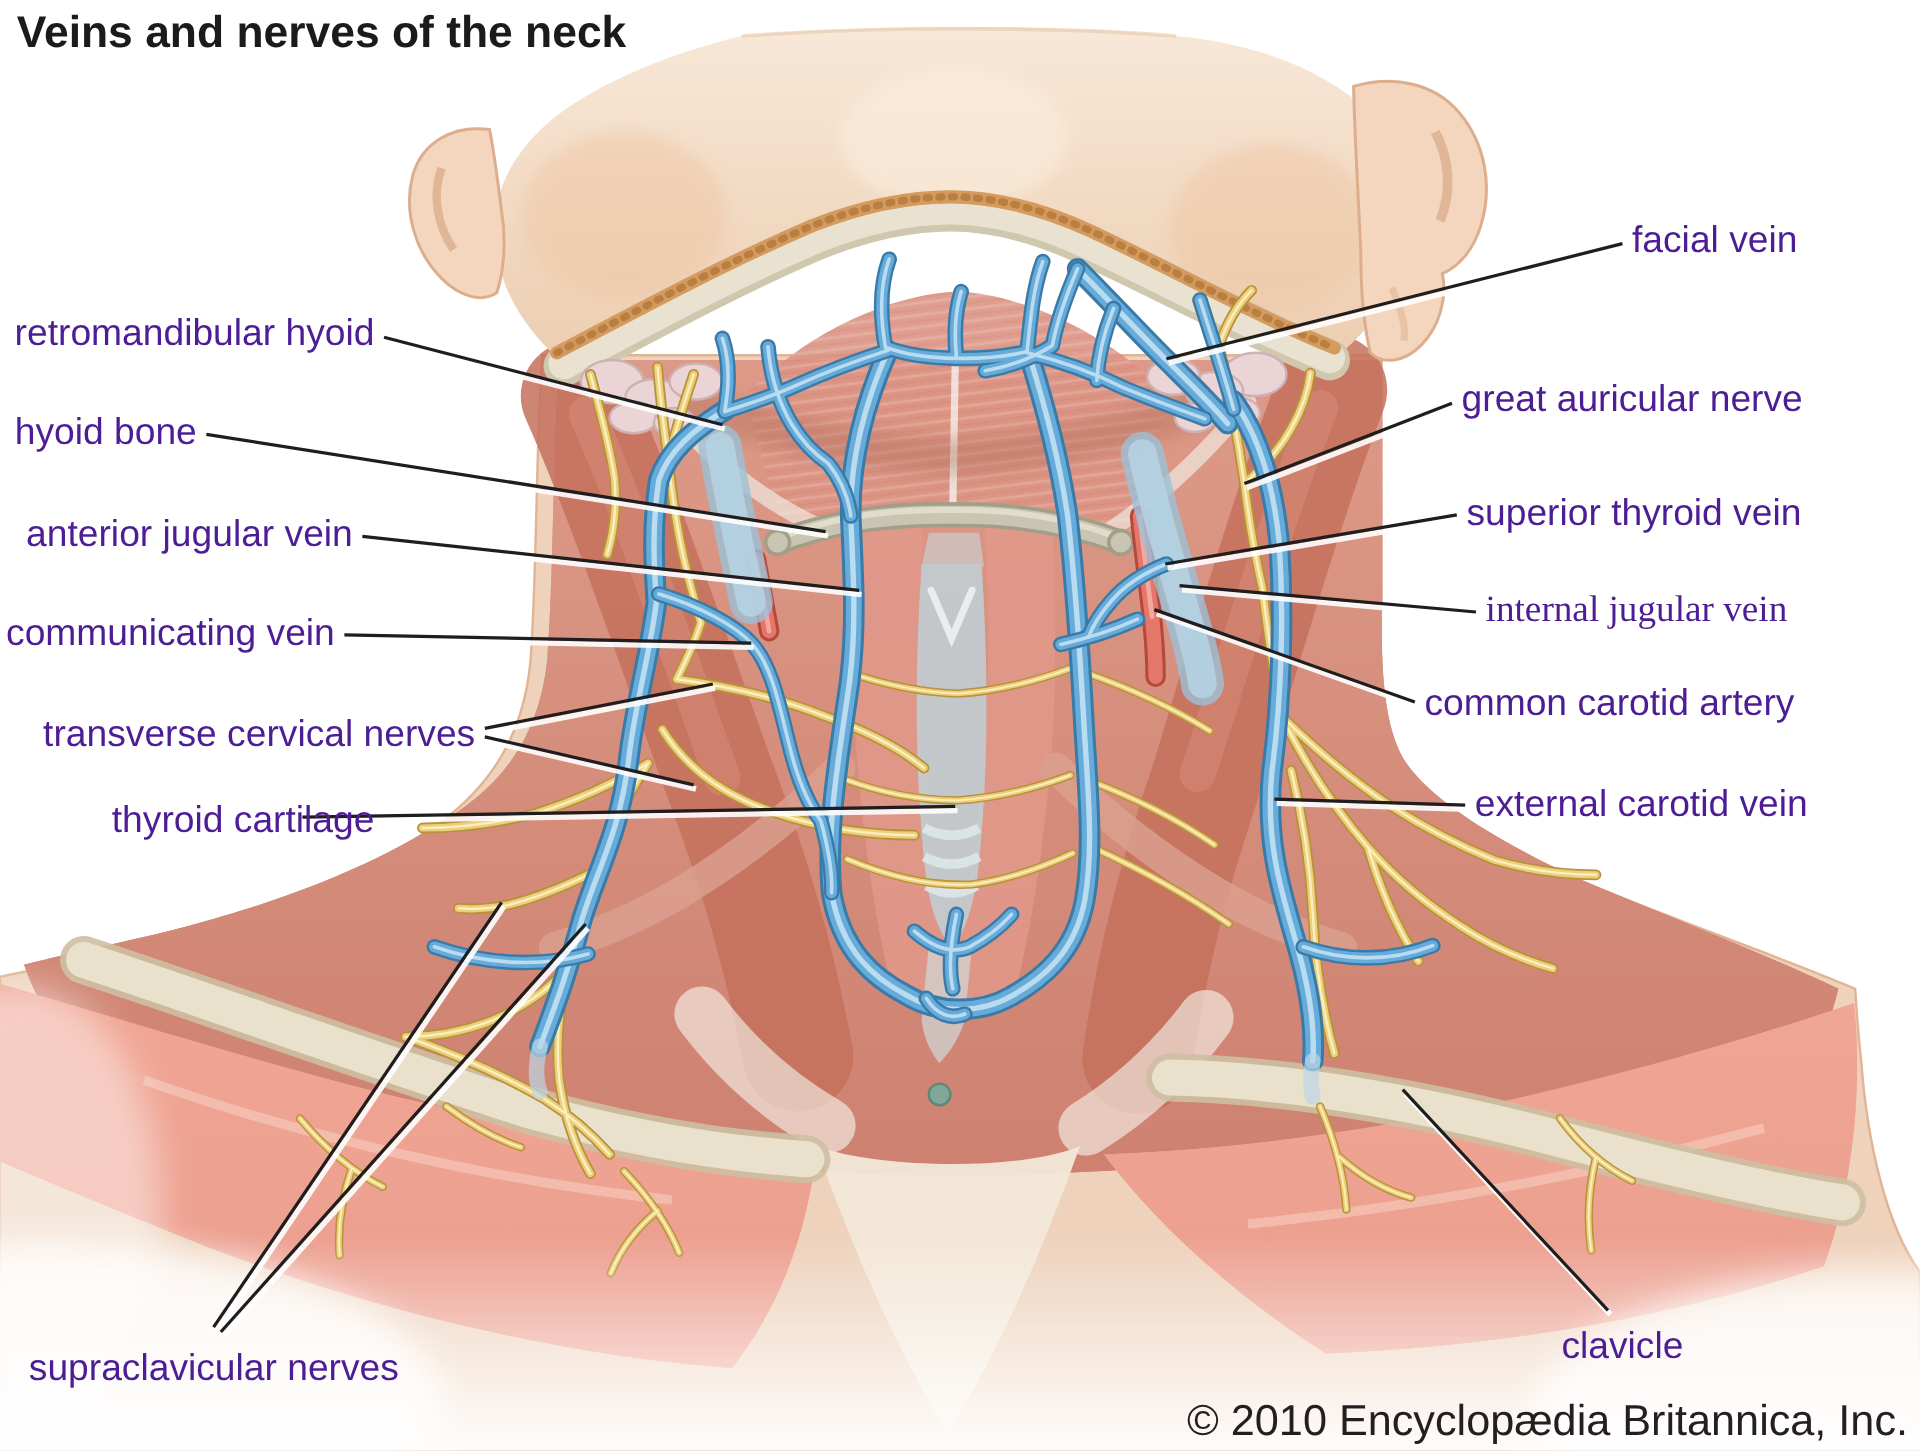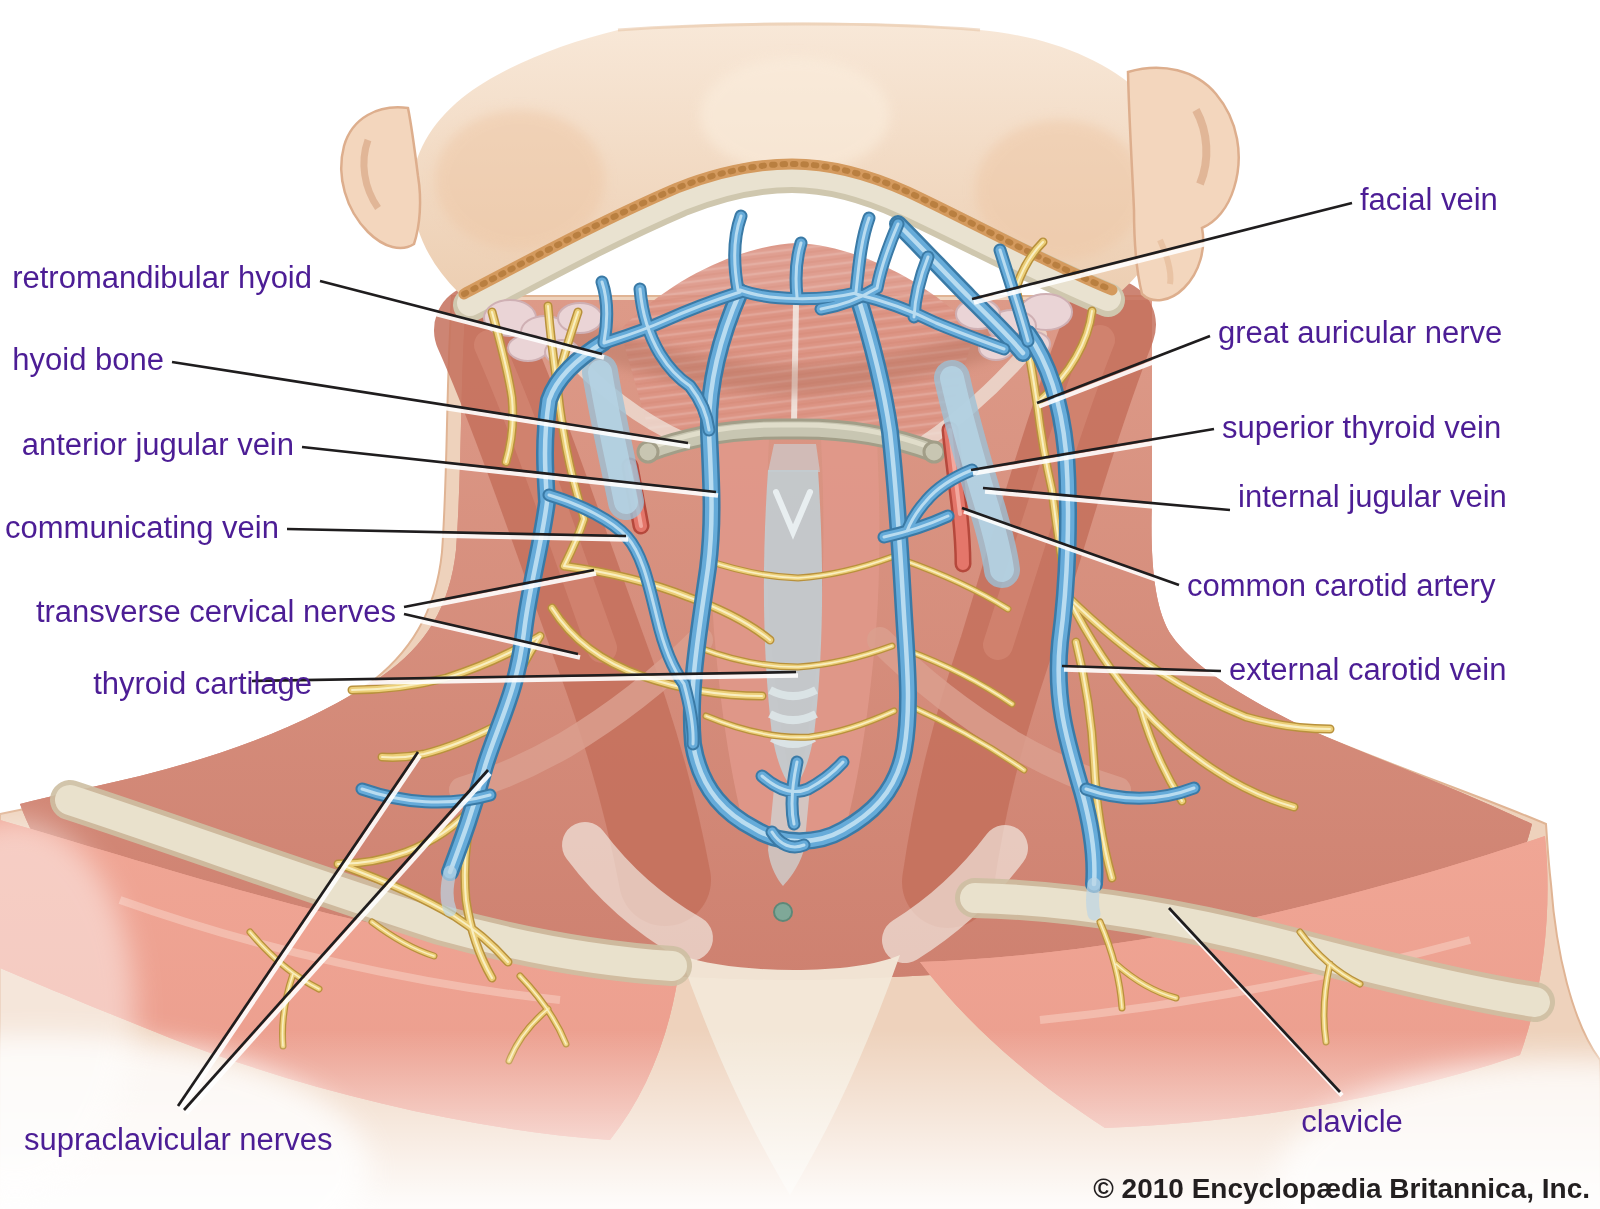--- a/index.html
+++ b/index.html
@@ -11,21 +11,21 @@
   .page-title{
     position:absolute;left:14px;top:6px;font-size:37px;font-weight:bold;
     color:#1d1a1b;letter-spacing:0px;white-space:nowrap;
   }
   .anat-label{
     position:absolute;transform:translateY(-50%);font-size:31px;color:#4c1d95;
     white-space:nowrap;line-height:1.05;
   }
   .anat-label.center{transform:translate(-50%,-50%);}
   .copyright{
-    position:absolute;right:10px;bottom:4px;font-size:28px;color:#231f20;white-space:nowrap;font-weight:bold;
+    position:absolute;right:10px;bottom:4px;font-size:36px;color:#231f20;white-space:nowrap;
   }
 </style>
 </head>
 <body>
 
 <div class="stage">
 
   <svg class="art" viewBox="0 0 1600 1209" xmlns="http://www.w3.org/2000/svg">
     <defs>
       <linearGradient id="skinGrad" x1="0" y1="0" x2="0" y2="1">
@@ -320,31 +320,32 @@
         <line x1="1230" y1="510" x2="983" y2="488" stroke="#1f1d1e" stroke-width="2.7"></line>
         <line x1="1181" y1="588.5" x2="964" y2="511.5" stroke="#ffffff" stroke-width="4.5" opacity="0.9"></line>
         <line x1="1179" y1="585" x2="962" y2="508" stroke="#1f1d1e" stroke-width="2.7"></line>
         <line x1="1223" y1="674.5" x2="1064" y2="669.5" stroke="#ffffff" stroke-width="4.5" opacity="0.9"></line>
         <line x1="1221" y1="671" x2="1062" y2="666" stroke="#1f1d1e" stroke-width="2.7"></line>
         <line x1="1342" y1="1095.5" x2="1171" y2="911.5" stroke="#ffffff" stroke-width="4.5" opacity="0.9"></line>
         <line x1="1340" y1="1092" x2="1169" y2="908" stroke="#1f1d1e" stroke-width="2.7"></line>
       </g>
   </svg>
 
+  <div class="page-title">Veins and nerves of the neck</div>
   <div id="label-layer">
       <div class="anat-label" style="top: 278px; right: 1288px;">retromandibular hyoid</div>
       <div class="anat-label" style="top: 360px; right: 1436px;">hyoid bone</div>
       <div class="anat-label" style="top: 445px; right: 1306px;">anterior jugular vein</div>
       <div class="anat-label" style="top: 528px; right: 1321px;">communicating vein</div>
       <div class="anat-label" style="top: 612px; right: 1204px;">transverse cervical nerves</div>
       <div class="anat-label" style="top: 684px; right: 1288px;">thyroid cartilage</div>
       <div class="anat-label" style="top: 1140px; left: 24px;">supraclavicular nerves</div>
       <div class="anat-label" style="top: 200px; left: 1360px;">facial vein</div>
       <div class="anat-label" style="top: 333px; left: 1218px;">great auricular nerve</div>
       <div class="anat-label" style="top: 428px; left: 1222px;">superior thyroid vein</div>
-      <div class="anat-label" style="top: 497px; left: 1238px;">internal jugular vein</div>
+      <div class="anat-label" style="top: 508px; left: 1238px; font-family: Liberation Serif, serif;">internal jugular vein</div>
       <div class="anat-label" style="top: 586px; left: 1187px;">common carotid artery</div>
       <div class="anat-label" style="top: 670px; left: 1229px;">external carotid vein</div>
       <div class="anat-label center" style="top: 1122px; left: 1352px;">clavicle</div>
     </div>
   <div class="copyright">© 2010 Encyclopædia Britannica, Inc.</div>
 
 </div>
 
 </body></html>

